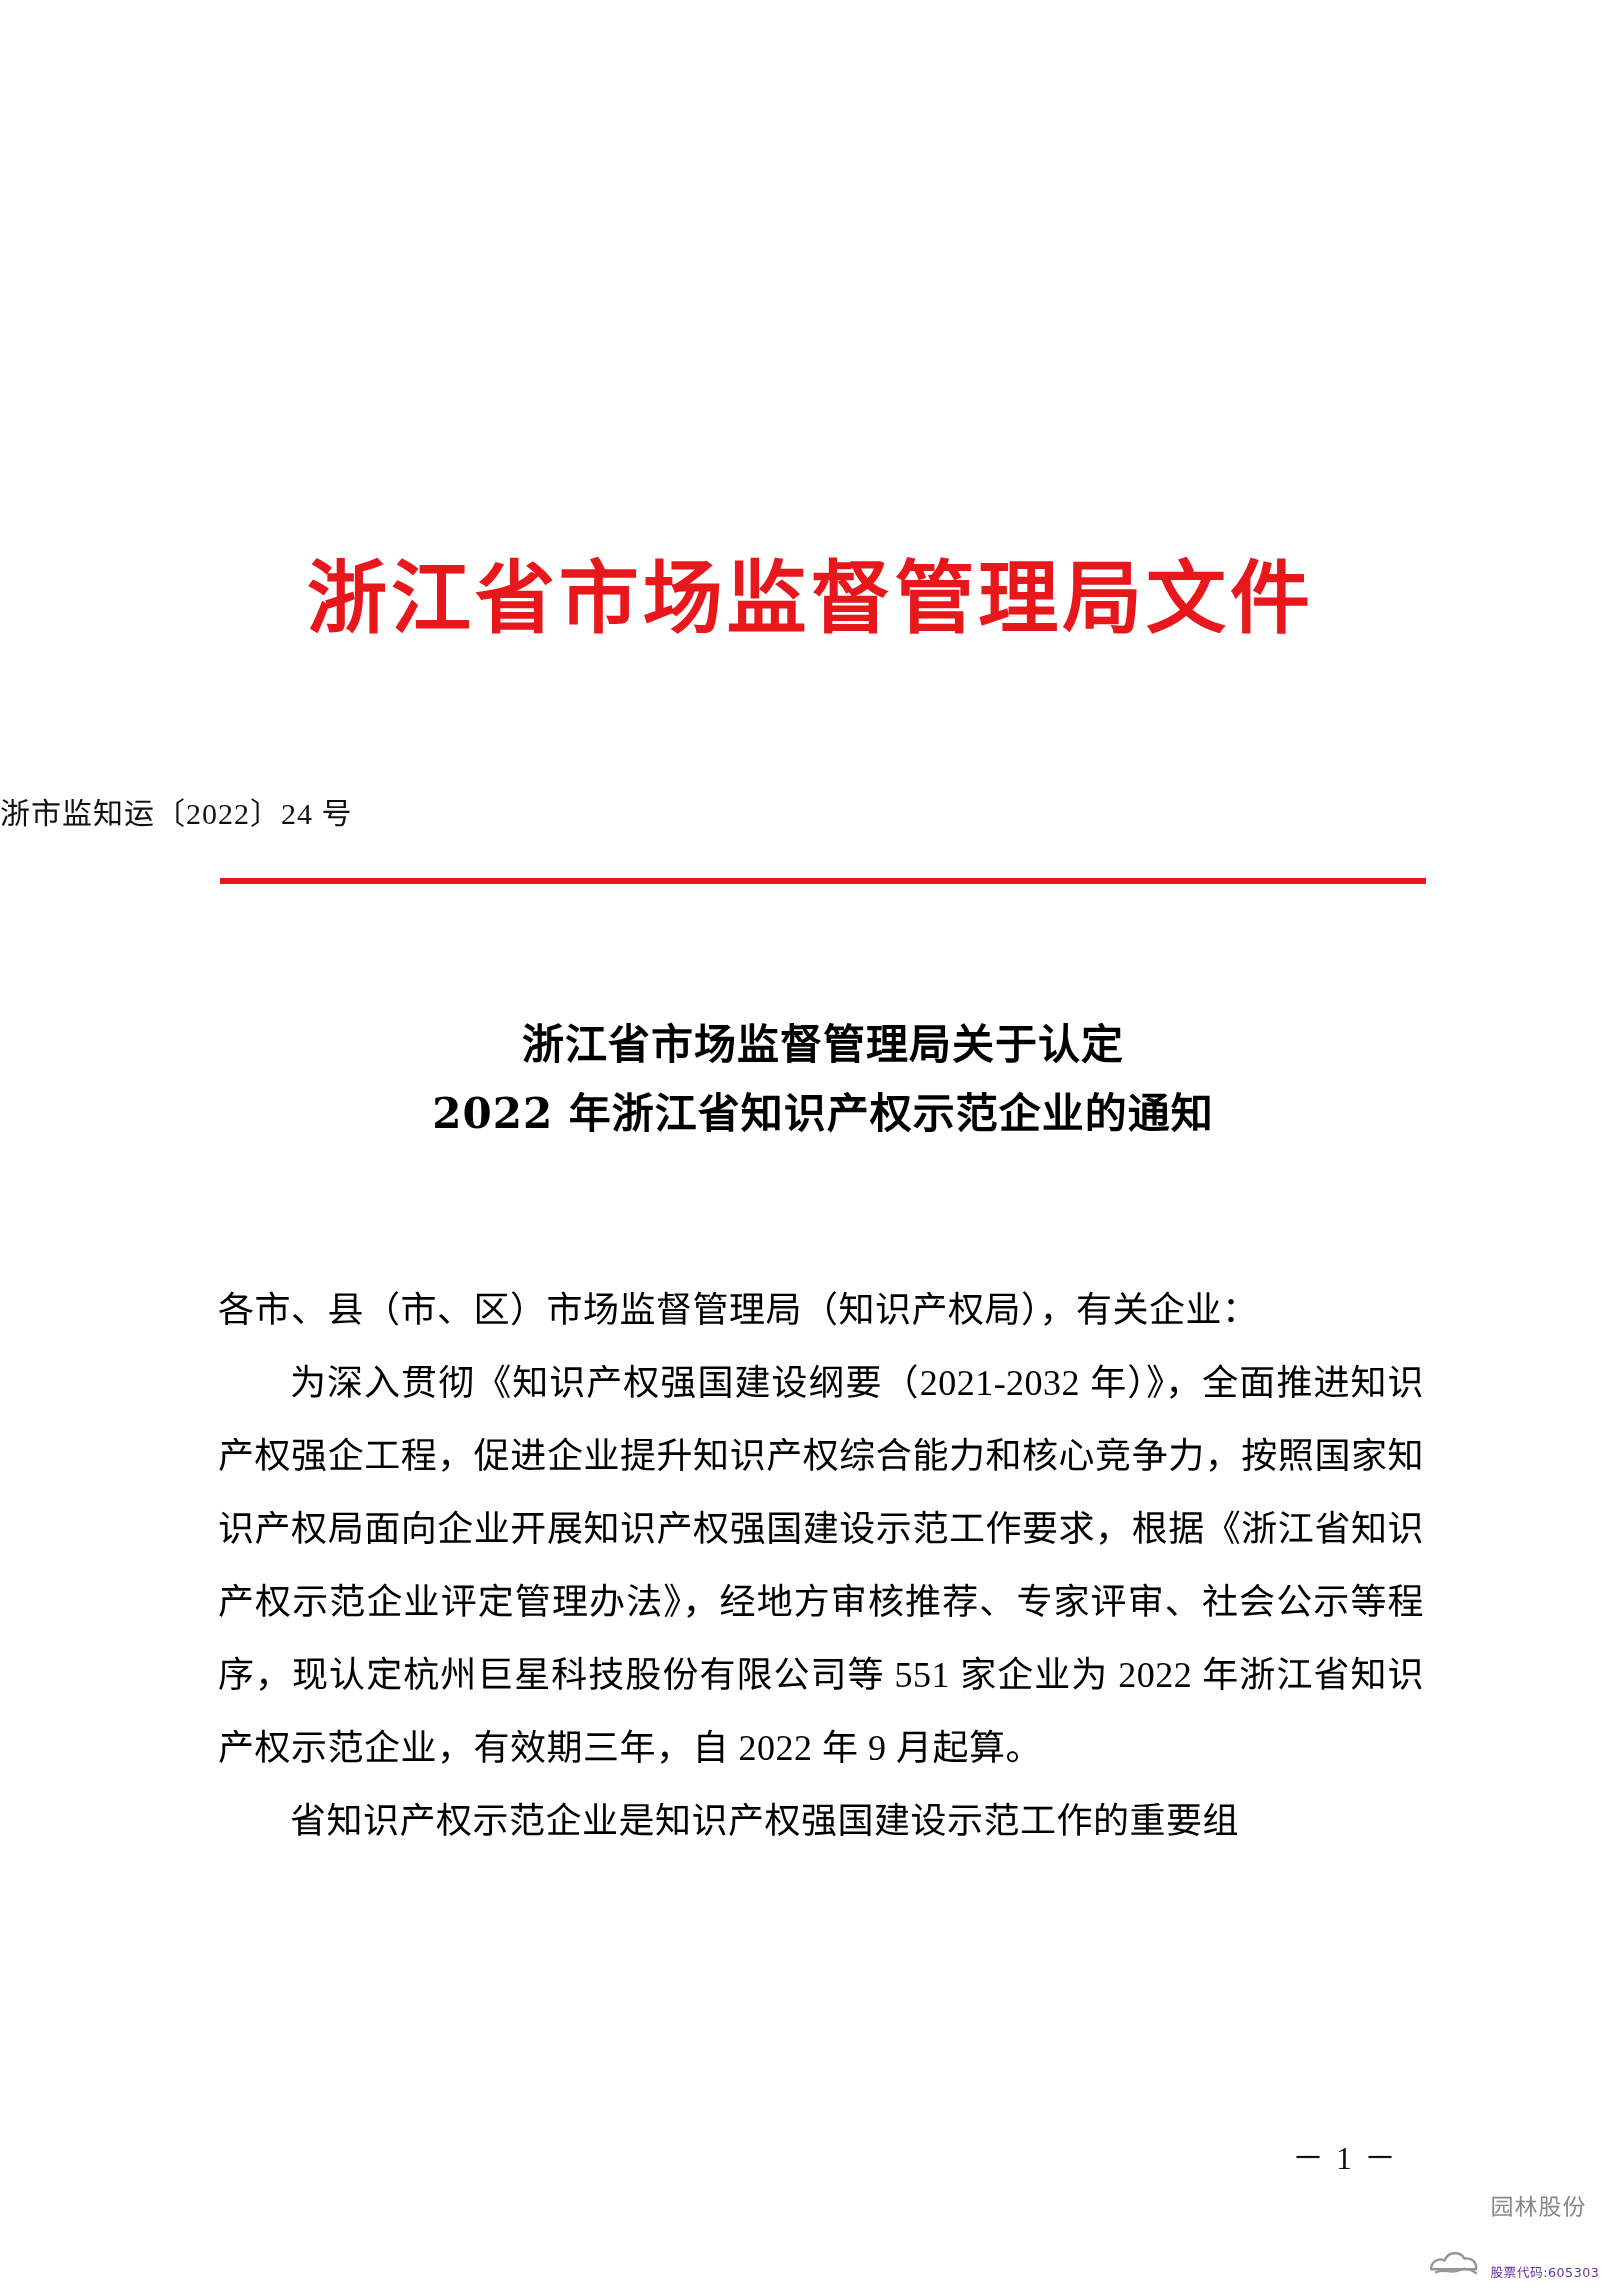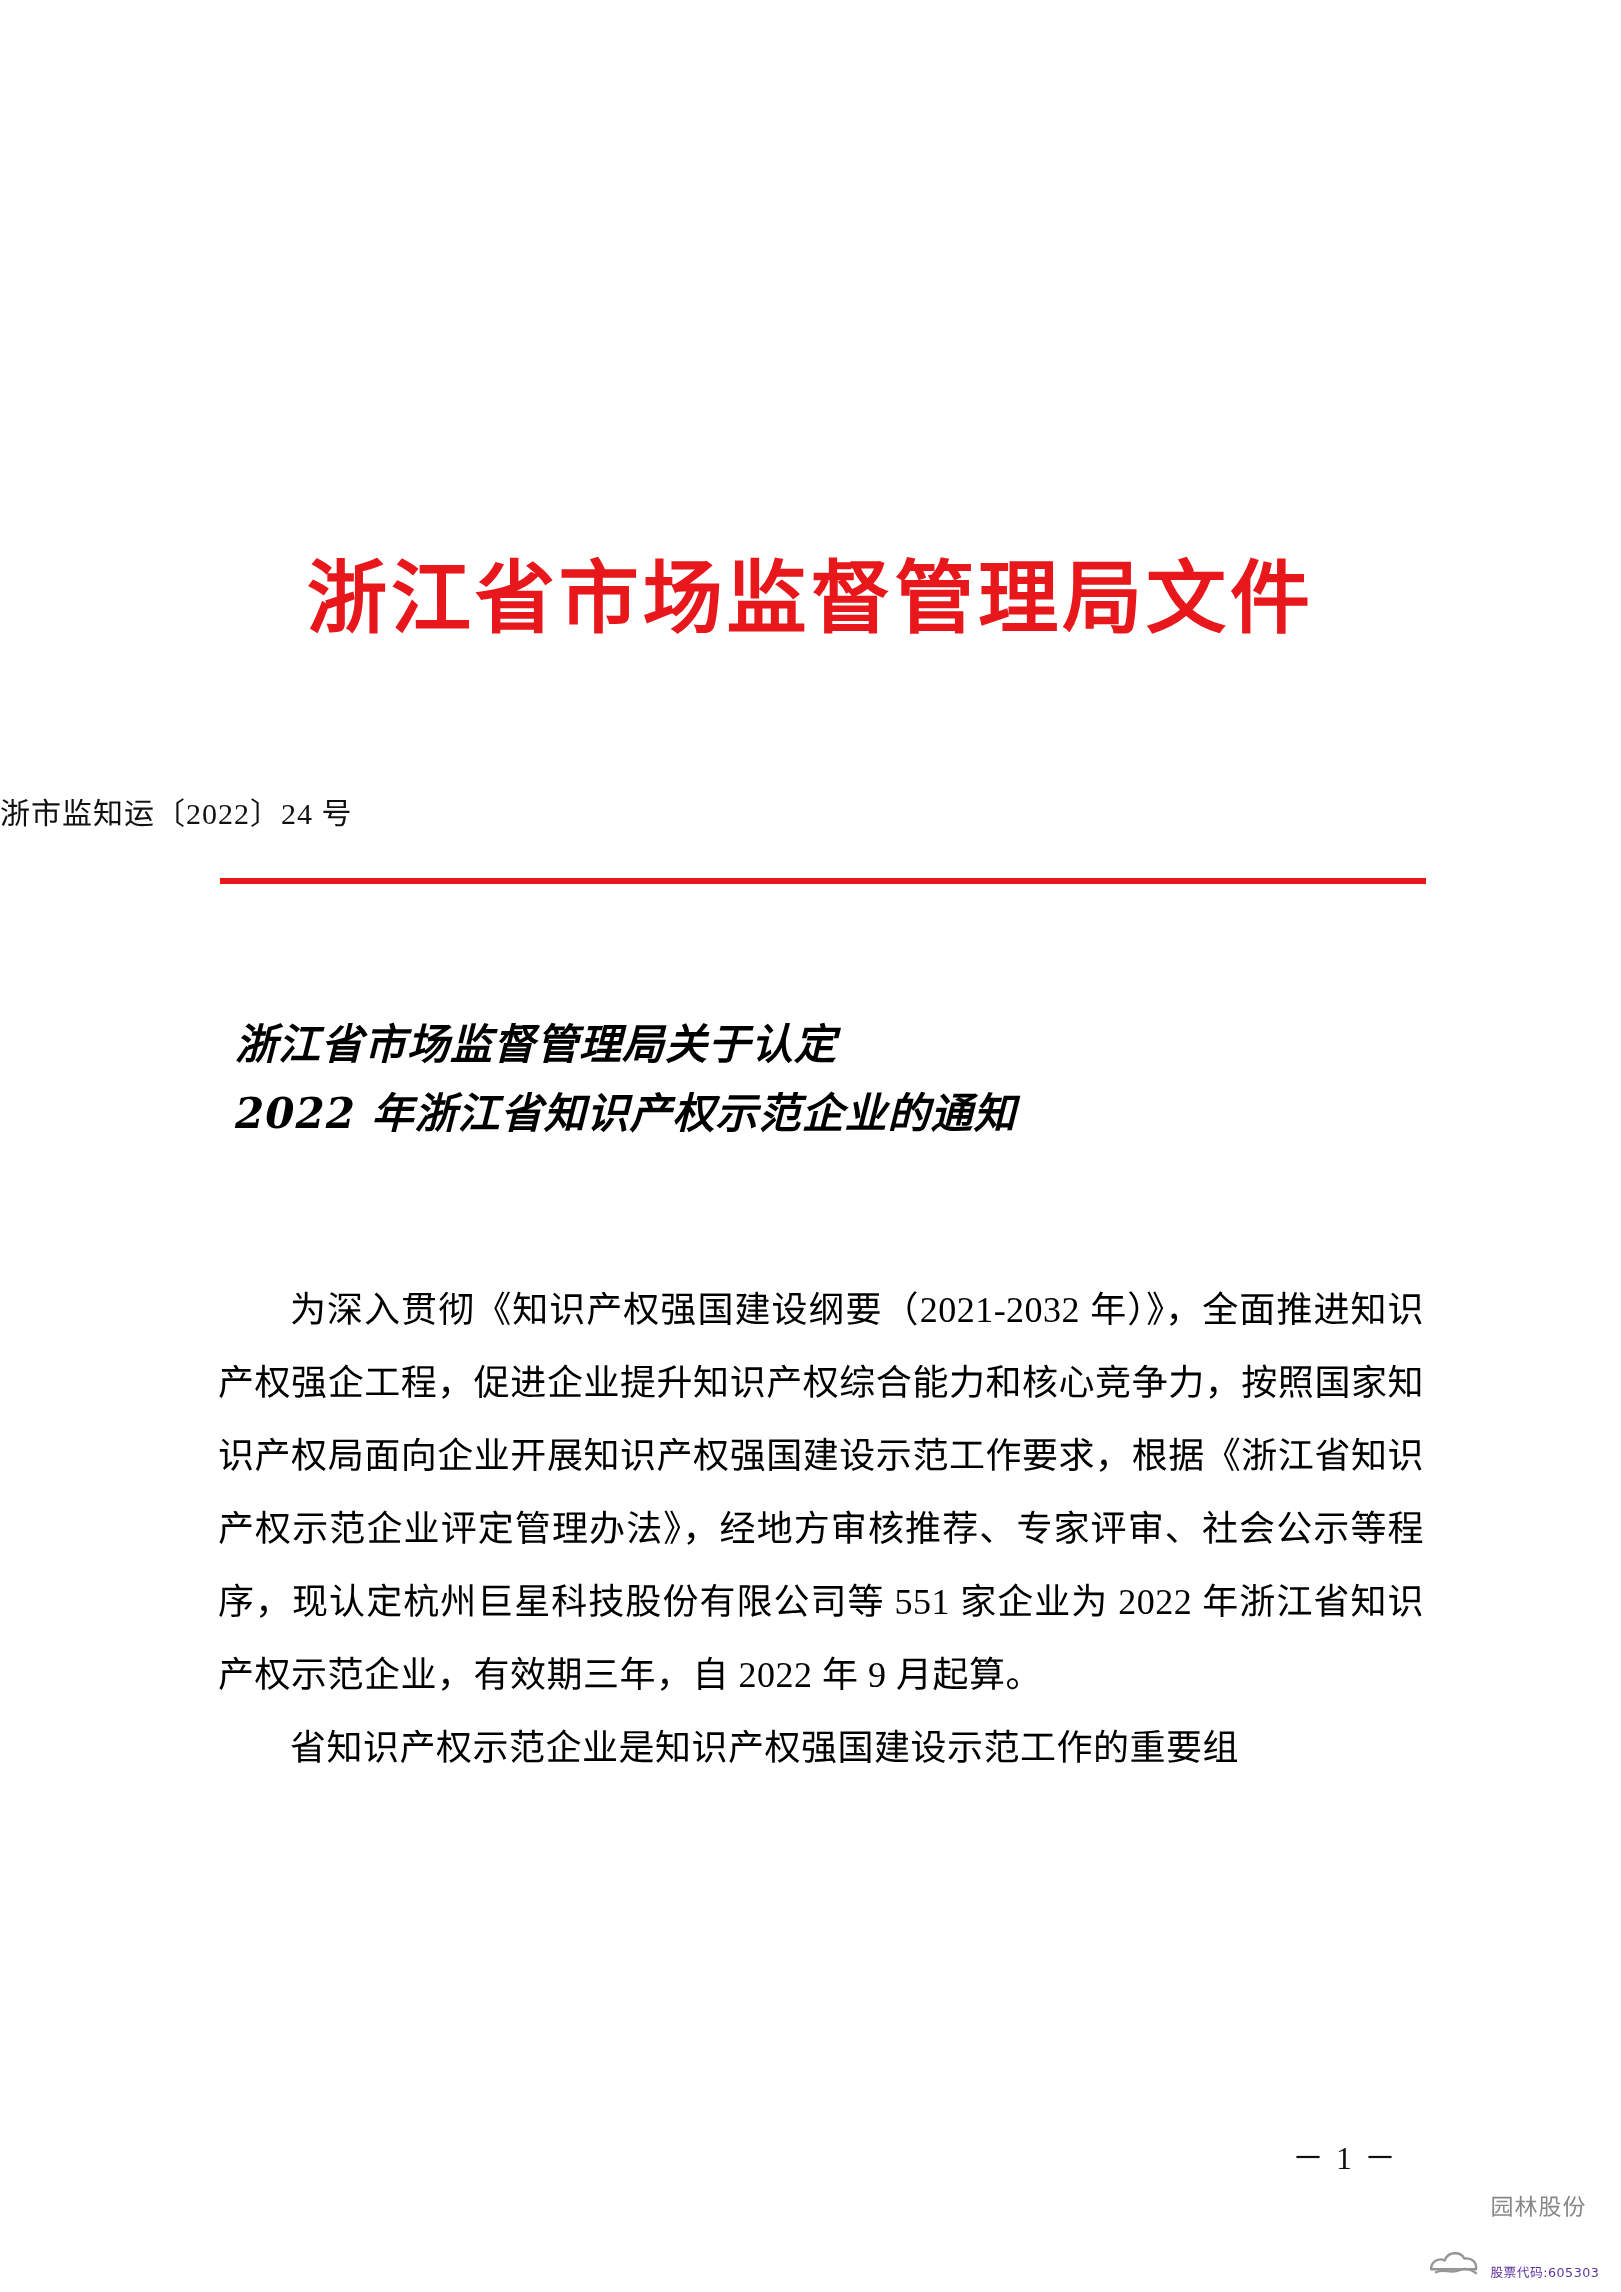--- a/index.html
+++ b/index.html
@@ -59,27 +59,26 @@
     height: 5.9px;
     background: #e8171b;
   }
 
   
   .doc-title {
     position: absolute;
     left: 235px;
     width: 1176px;
     top: 1010px;
-    text-align: left;
+    text-align: center;
     font-weight: 700;
     font-size: 42px;
     line-height: 1.65;
     letter-spacing: 1px;
     font-family: "DejaVu Serif", "Liberation Serif", serif;
-    font-style: italic;
   }
   .doc-title .line {
     display: block;
     white-space: nowrap;
   }
 
   
   .body-text {
     position: absolute;
     left: 218px;
@@ -153,20 +152,21 @@
   <div class="doc-number">浙市监知运〔2022〕24 号</div>
 
   <div class="red-rule"></div>
 
   <div class="doc-title">
     <span class="line">浙江省市场监督管理局关于认定</span>
     <span class="line">2022 年浙江省知识产权示范企业的通知</span>
   </div>
 
   <div class="body-text">
+    <p>各市、县（市、区）市场监督管理局（知识产权局），有关企业：</p>
     <p class="indent">为深入贯彻《知识产权强国建设纲要（2021-2032 年）》，全面推进知识产权强企工程，促进企业提升知识产权综合能力和核心竞争力，按照国家知识产权局面向企业开展知识产权强国建设示范工作要求，根据《浙江省知识产权示范企业评定管理办法》，经地方审核推荐、专家评审、社会公示等程序，现认定杭州巨星科技股份有限公司等 551 家企业为 2022 年浙江省知识产权示范企业，有效期三年，自 2022 年 9 月起算。</p>
     <p class="indent">省知识产权示范企业是知识产权强国建设示范工作的重要组</p>
   </div>
 
   <div class="page-number">－ 1 －</div>
 
   <div class="watermark">
     <span class="mark-icon">
       <svg viewBox="0 0 54 40" width="53" height="39" aria-hidden="true">
         <g fill="none" stroke="#8d8d8d" stroke-width="2.4" stroke-linecap="round" stroke-linejoin="round">

